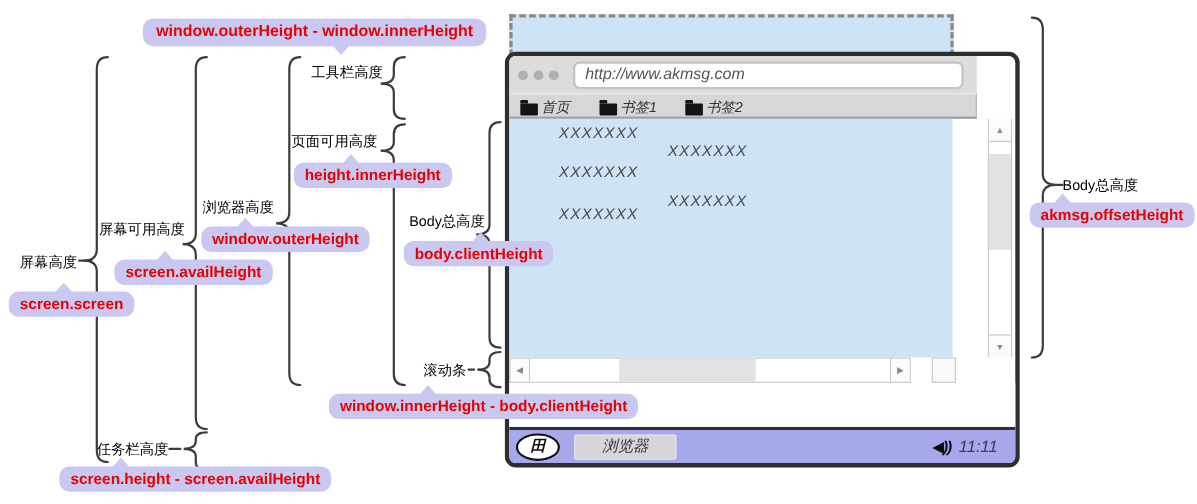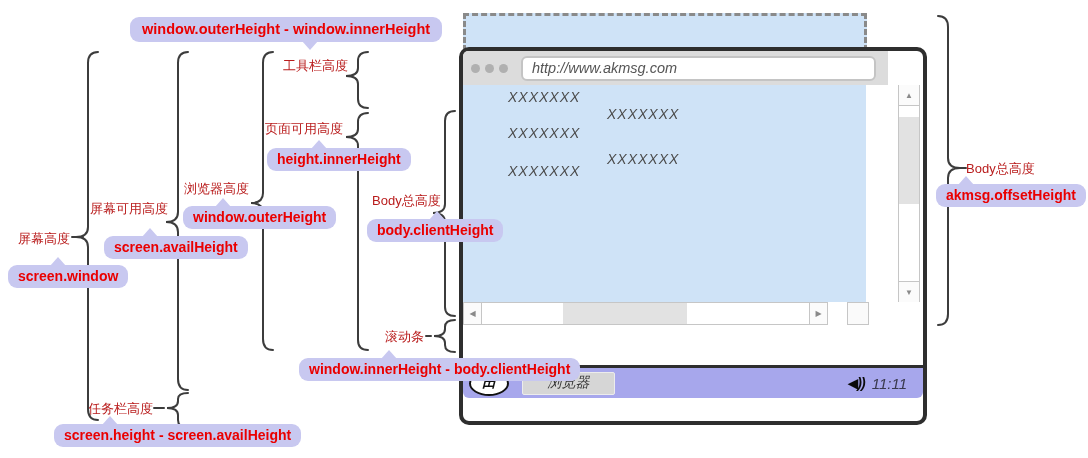--- a/index.html
+++ b/index.html
@@ -3,21 +3,21 @@
 <meta charset="utf-8">
 <style>
   html,body{margin:0;padding:0;}
   body{
     width:1088px;height:458px;position:relative;overflow:hidden;
     background:#ffffff;
     font-family:"Liberation Sans","DejaVu Sans",sans-serif;
   }
   
   .cnlabel{
-    position:absolute;font-size:13px;color:#b91c1c;white-space:nowrap;z-index:2;
+    position:absolute;font-size:13px;color:#000000;white-space:nowrap;z-index:2;
   }
   
   .bubble{
     position:absolute;background:#c8c8f0;border-radius:9px;
     padding:3px 10px;font-weight:bold;font-size:14px;color:#ea0000;
     white-space:nowrap;z-index:4;line-height:17px;
   }
   .bubble.big{font-size:14.5px;padding:4px 12px;}
   .ptr{position:absolute;width:0;height:0;border-left:8px solid transparent;border-right:8px solid transparent;}
   .ptr-top{top:-8px;border-bottom:9px solid #c8c8f0;}
@@ -119,21 +119,21 @@
 <span class="cnlabel" style="left:385px;top:328px">滚动条</span>
 <span class="cnlabel" style="left:88px;top:400px">任务栏高度</span>
 <span class="cnlabel" style="left:966px;top:160px">Body总高度</span>
 
 <div class="bubble big" style="left:130px;top:17px">
   <i class="ptr ptr-bottom" style="left:172px"></i>
   <span>window.outerHeight - window.innerHeight</span>
 </div>
 <div class="bubble" style="left:8px;top:265px">
   <i class="ptr ptr-top" style="left:42px"></i>
-  <span>screen.window</span>
+  <span>screen.screen</span>
 </div>
 <div class="bubble" style="left:104px;top:236px">
   <i class="ptr ptr-top" style="left:38px"></i>
   <span>screen.availHeight</span>
 </div>
 <div class="bubble" style="left:183px;top:206px">
   <i class="ptr ptr-top" style="left:32px"></i>
   <span>window.outerHeight</span>
 </div>
 <div class="bubble" style="left:267px;top:148px">
@@ -159,20 +159,34 @@
 
 <div class="window">
 
   <div class="w-urlrow">
     <span class="circle"></span>
     <span class="circle"></span>
     <span class="circle"></span>
     <div class="urlinput">http://www.akmsg.com</div>
   </div>
 
+  <div class="w-bookmarks">
+    <div class="bm" style="left:10px">
+      <span class="folder"></span>
+      <span class="lbl">首页</span>
+    </div>
+    <div class="bm" style="left:82px">
+      <span class="folder"></span>
+      <span class="lbl">书签1</span>
+    </div>
+    <div class="bm" style="left:160px">
+      <span class="folder"></span>
+      <span class="lbl">书签2</span>
+    </div>
+  </div>
 
   <div class="w-contentrow">
     <div class="content">
       <span class="xx" style="left:45px;top:4px">XXXXXXX</span>
       <span class="xx" style="left:144px;top:21px">XXXXXXX</span>
       <span class="xx" style="left:45px;top:40px">XXXXXXX</span>
       <span class="xx" style="left:144px;top:66px">XXXXXXX</span>
       <span class="xx" style="left:45px;top:78px">XXXXXXX</span>
     </div>
     <div class="vscroll">

